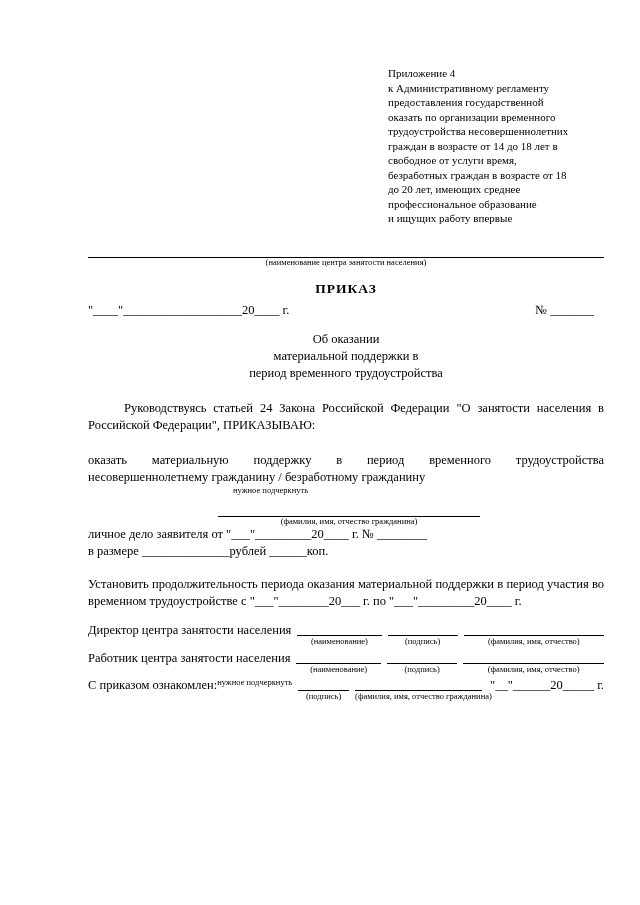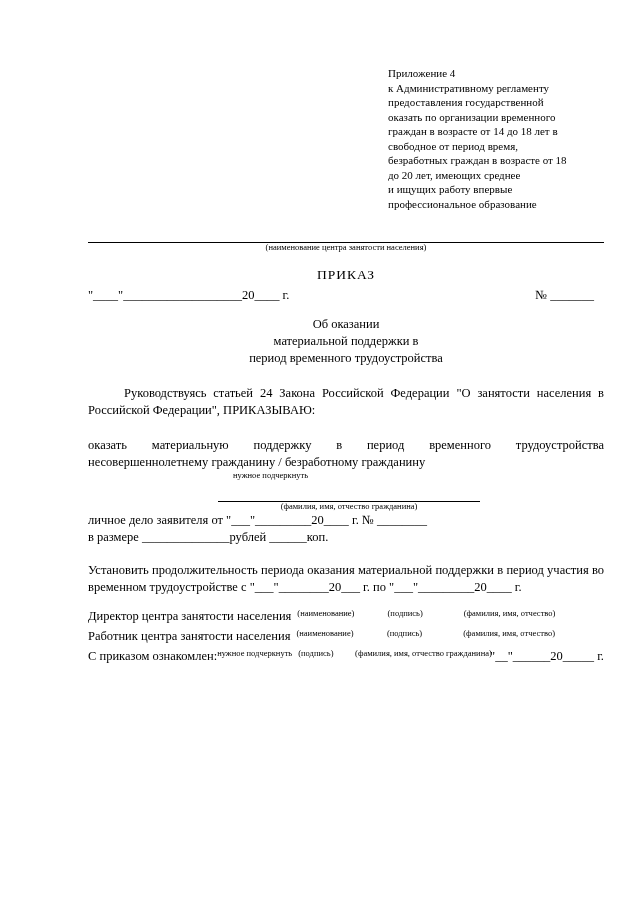--- a/index.html
+++ b/index.html
@@ -8,61 +8,62 @@
     font-family:"Liberation Serif","DejaVu Serif",serif;
     color:#000; font-size:12.5px; line-height:1.36;
     box-sizing:border-box; padding:66px 36px 0 88px;
     position:relative; overflow:hidden;
   }
   .appendix { margin-left:300px; font-size:11px; line-height:1.32; }
   .org-line { margin-top:30px; }
   .org-rule { border-bottom:1px solid #000; height:1px; }
   .cap { font-size:8.5px; line-height:1.15; }
   .center { text-align:center; }
-  .order-title { text-align:center; font-weight:normal; font-size:13.5px; letter-spacing:1px; margin-top:13px; }
+  .order-title { text-align:center; font-weight:bold; font-size:13.5px; letter-spacing:1px; margin-top:13px; }
   .date-row { display:flex; justify-content:space-between; margin-top:3px; }
   .date-row .num { padding-right:10px; }
   .subject { text-align:center; margin-top:12px; }
   .p { margin:0; }
   .preamble { margin-top:18px; text-indent:36px; text-align:justify; }
   .support-line { margin-top:18px; text-align:justify; text-align-last:justify; }
   .citizen-line { }
   .underline-note { margin-left:145px; }
   .fio-block { margin-top:9px; }
   .fio-blank { margin-left:130px; width:262px; border-bottom:1px solid #000; height:11px; }
   .fio-cap { margin-left:130px; width:262px; text-align:center; }
   .duration { margin-top:16px; text-align:justify; }
   .sig-row { display:flex; align-items:flex-start; margin-top:12px; }
   .sig-row.tight { margin-top:3px; }
   .sig-label { white-space:nowrap; }
-  .blank-col { display:flex; flex-direction:row; margin-left:6px; min-width:0; }
+  .blank-col { display:flex; flex-direction:column; margin-left:6px; min-width:0; }
   .blank-col .line { display:block; height:13px; border-bottom:1px solid #000; }
   .blank-col .bcap { font-size:8.5px; line-height:1.2; text-align:center; white-space:nowrap; }
   .label-col { display:flex; flex-direction:row; }
   .label-col .bcap { font-size:8.5px; line-height:1.2; text-align:left; white-space:nowrap; }
   .date-col { white-space:nowrap; padding-left:8px; }
   .f12 { flex:1.2; } .f10 { flex:1; } .f20 { flex:2; }
   .f06 { flex:0.62; } .f14 { flex:1.55; }
 </style>
 </head>
 <body>
 
 <div class="page">
 
   <div class="appendix">
     <div>Приложение 4</div>
     <div>к Административному регламенту</div>
     <div>предоставления государственной</div>
     <div>оказать по организации временного</div>
+    <div>трудоустройства несовершеннолетних</div>
     <div>граждан в возрасте от 14 до 18 лет в</div>
-    <div>свободное от период время,</div>
+    <div>свободное от услуги время,</div>
     <div>безработных граждан в возрасте от 18</div>
     <div>до 20 лет, имеющих среднее</div>
+    <div>профессиональное образование</div>
     <div>и ищущих работу впервые</div>
-    <div>профессиональное образование</div>
   </div>
 
   <div class="org-line">
     <div class="org-rule"></div>
     <div class="cap center">(наименование центра занятости населения)</div>
   </div>
 
   <div class="order-title">ПРИКАЗ</div>
 
   <div class="date-row">

